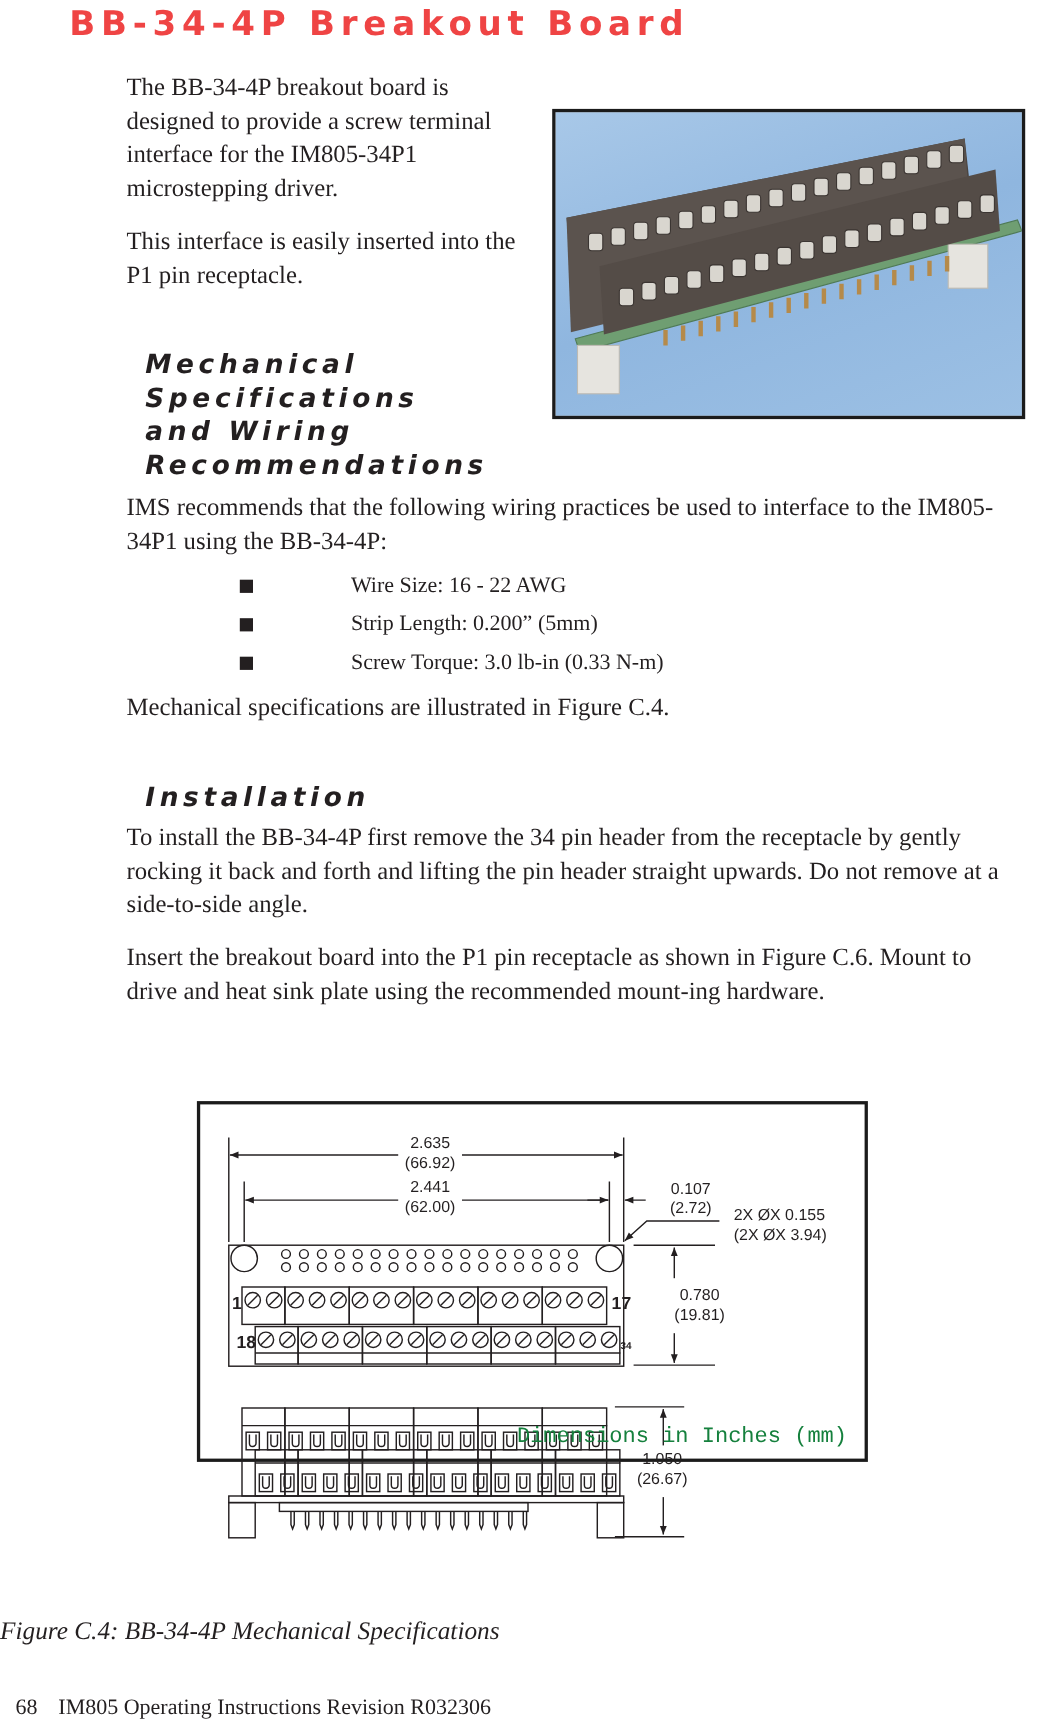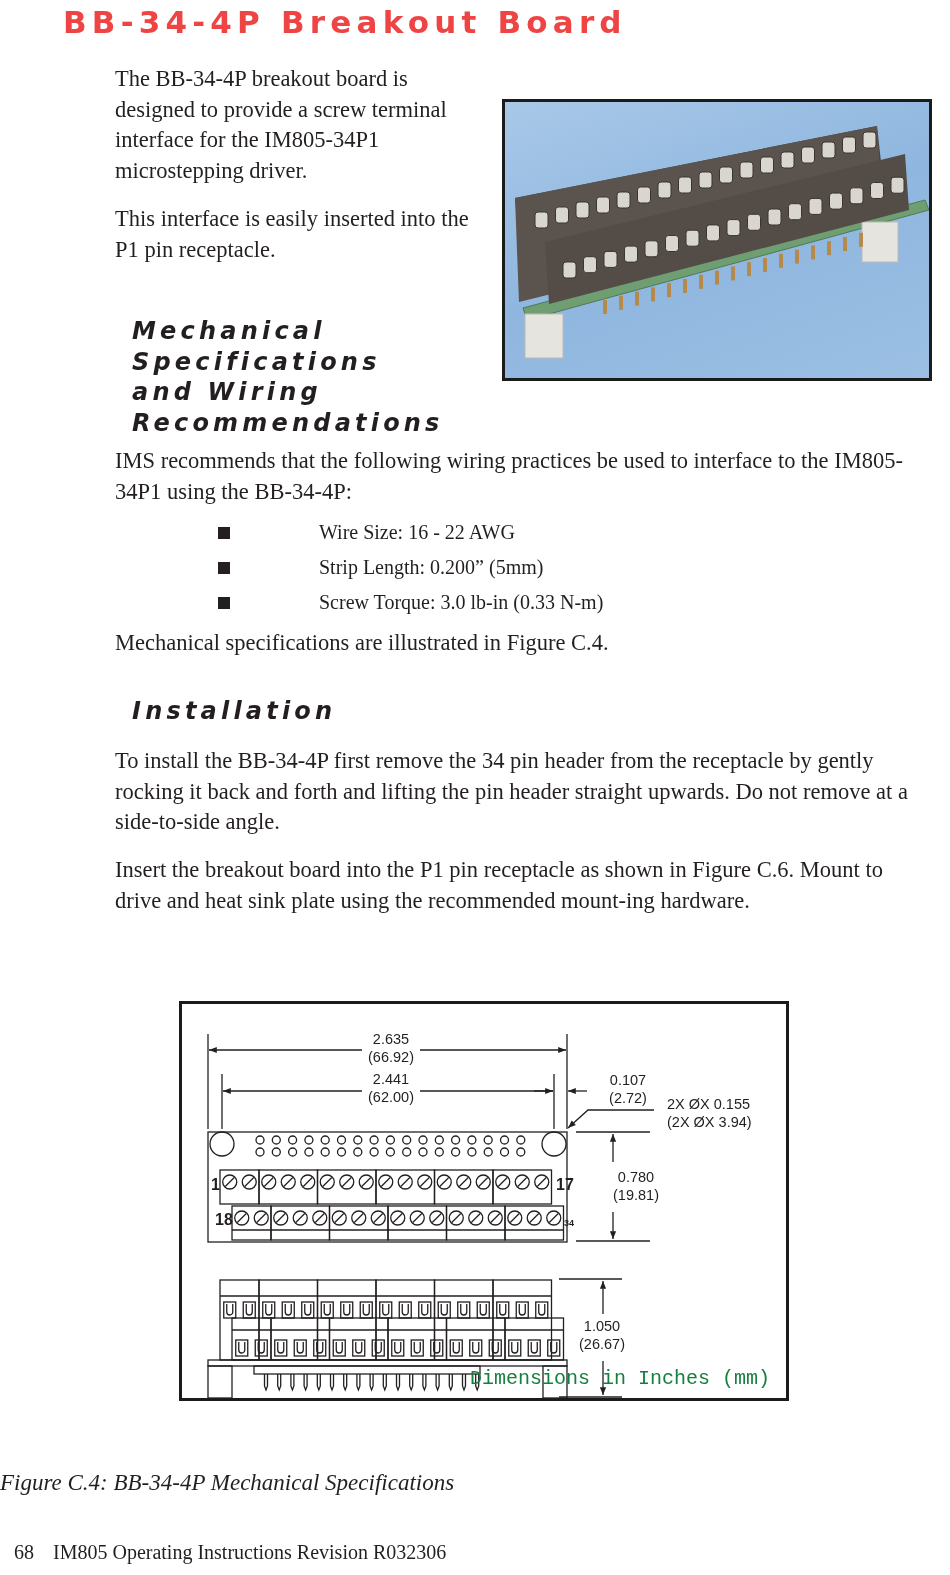--- a/index.html
+++ b/index.html
@@ -17,40 +17,40 @@
   }
   #intro-p1 { left: 115px; top: 64px; width: 370px; }
   #intro-p2 { left: 115px; top: 204px; width: 370px; }
 
   .section-heading {
     position: absolute; left: 116px; margin: 16px;
     font-family: "DejaVu Sans", sans-serif; font-weight: bold; font-style: italic;
     font-size: 24px; line-height: 30.5px; letter-spacing: 4.2px; color: #231f20;
   }
   #heading-mech { top: 300px; width: 360px; }
-  #heading-install { top: 680px; }
+  #heading-install { top: 694px; }
 
   #photo-frame {
     position: absolute; left: 502px; top: 99px; width: 430px; height: 282px;
     border: 3px solid #1b1b1b; box-sizing: border-box; overflow: hidden;
     background: linear-gradient(160deg, #a8c8e8 0%, #8fb6df 50%, #9cc0e4 100%);
   }
 
   #wiring-intro { left: 115px; top: 446px; width: 830px; }
   #bullets { position: absolute; left: 218px; top: 515px; margin: 0; padding: 0; list-style: none; }
   #bullets li { height: 35px; display: flex; align-items: center; }
   .bullet-square { width: 12px; height: 12px; background: #231f20; display: inline-block; margin-right: 89px; }
   .bullet-text { font-family: Liberation Serif, serif; font-size: 20px; color: #231f20; }
 
   #mech-ref { left: 115px; top: 628px; width: 830px; }
   #install-p1 { left: 115px; top: 746px; width: 830px; }
   #install-p2 { left: 115px; top: 855px; width: 800px; }
 
   #figure-frame {
-    position: absolute; left: 179px; top: 1001px; width: 610px; height: 400px;
+    position: absolute; left: 179px; top: 1001px; width: 610px; height: 328px;
     border: 3px solid #1b1b1b; box-sizing: border-box; background: #fff;
   }
   #figure-svg { position: absolute; left: 0; top: 0; }
   #dims-note {
     position: absolute; right: 16px; bottom: 8px;
     font-family: Liberation Mono, monospace; font-size: 20px; color: #15803d;
   }
   .dim-text { font-family: "Liberation Sans", sans-serif; font-size: 14.5px; fill: #231f20; }
   .pin-label { font-family: "Liberation Sans", sans-serif; font-size: 16px; font-weight: bold; fill: #231f20; }
 

